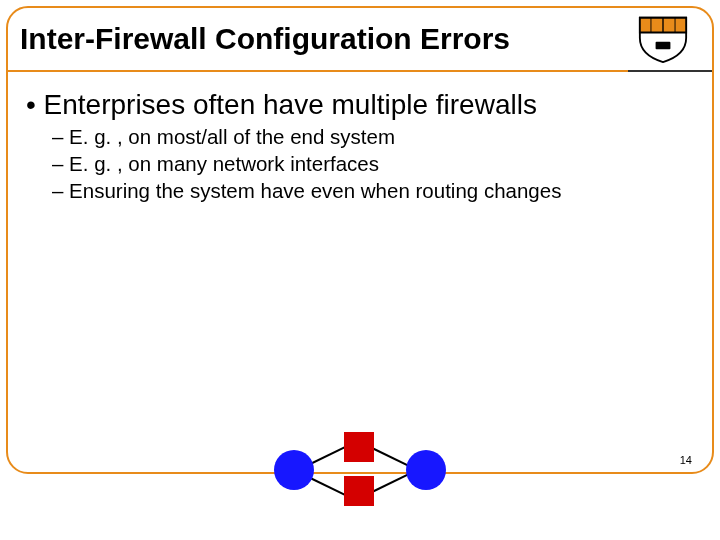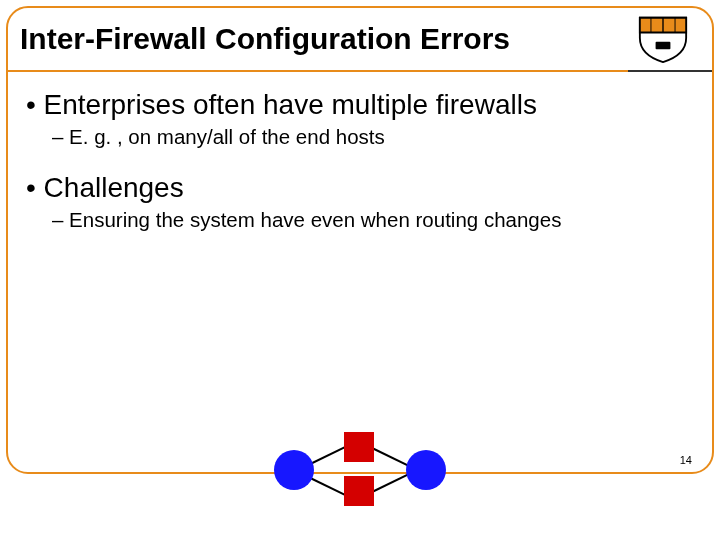--- a/index.html
+++ b/index.html
@@ -147,24 +147,24 @@
         <line x1="22" y1="4" x2="22" y2="20" stroke="#000" stroke-width="1"></line>
         <line x1="48" y1="4" x2="48" y2="20" stroke="#000" stroke-width="1"></line>
       </svg>
     </div>
   </div>
   <div class="sep-title"></div>
   <div class="sep-logo"></div>
 
   <div class="body">
     <div class="lvl1">• Enterprises often have multiple firewalls</div>
-    <div class="lvl2">– E. g. , on many/all of the end hosts</div>
+    <div class="lvl2">– E. g. , on most/all of the end system</div>
+    <div class="lvl2">– E. g. , on many network interfaces</div>
 
 
-    <div class="lvl1 sp">• Challenges</div>
     <div class="lvl2">– Ensuring the system have even when routing changes</div>
   </div>
 
   <div class="diagram">
     <div class="dline" style="left:300px; top:36px; width:54px; transform:rotate(-26deg);"></div>
     <div class="dline" style="left:300px; top:40px; width:54px; transform:rotate(26deg);"></div>
     <div class="dline" style="left:370px; top:14px; width:54px; transform:rotate(26deg);"></div>
     <div class="dline" style="left:370px; top:60px; width:54px; transform:rotate(-26deg);"></div>
     <div class="circle c-left"></div>
     <div class="circle c-right"></div>

